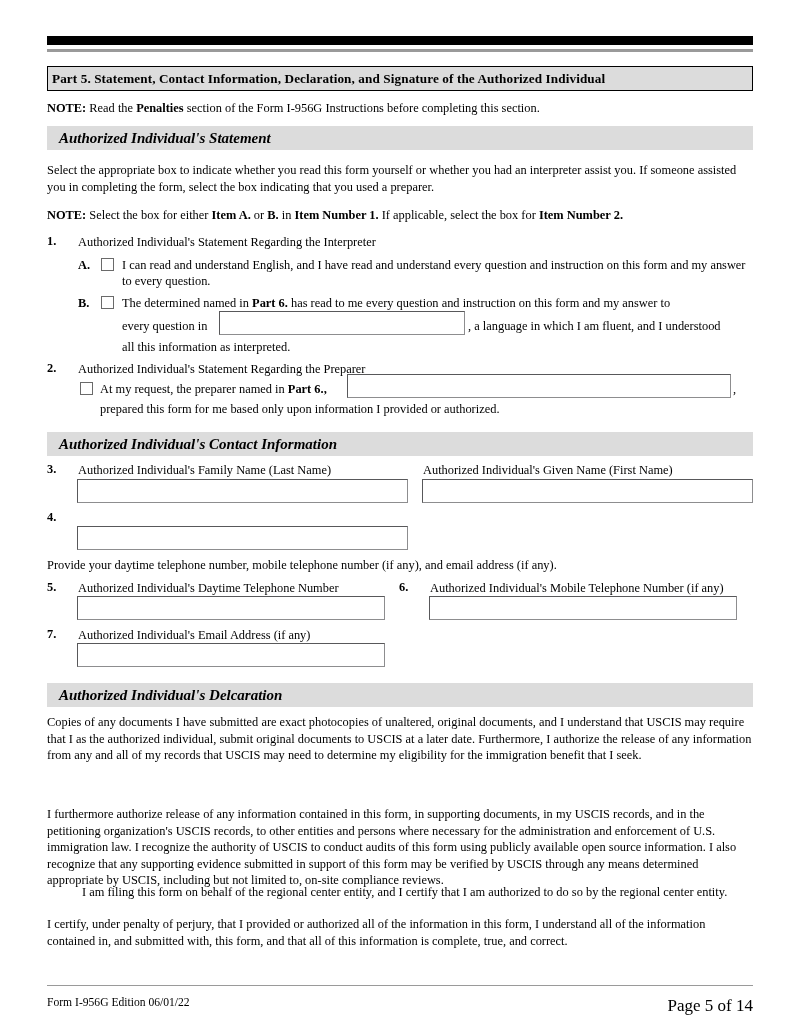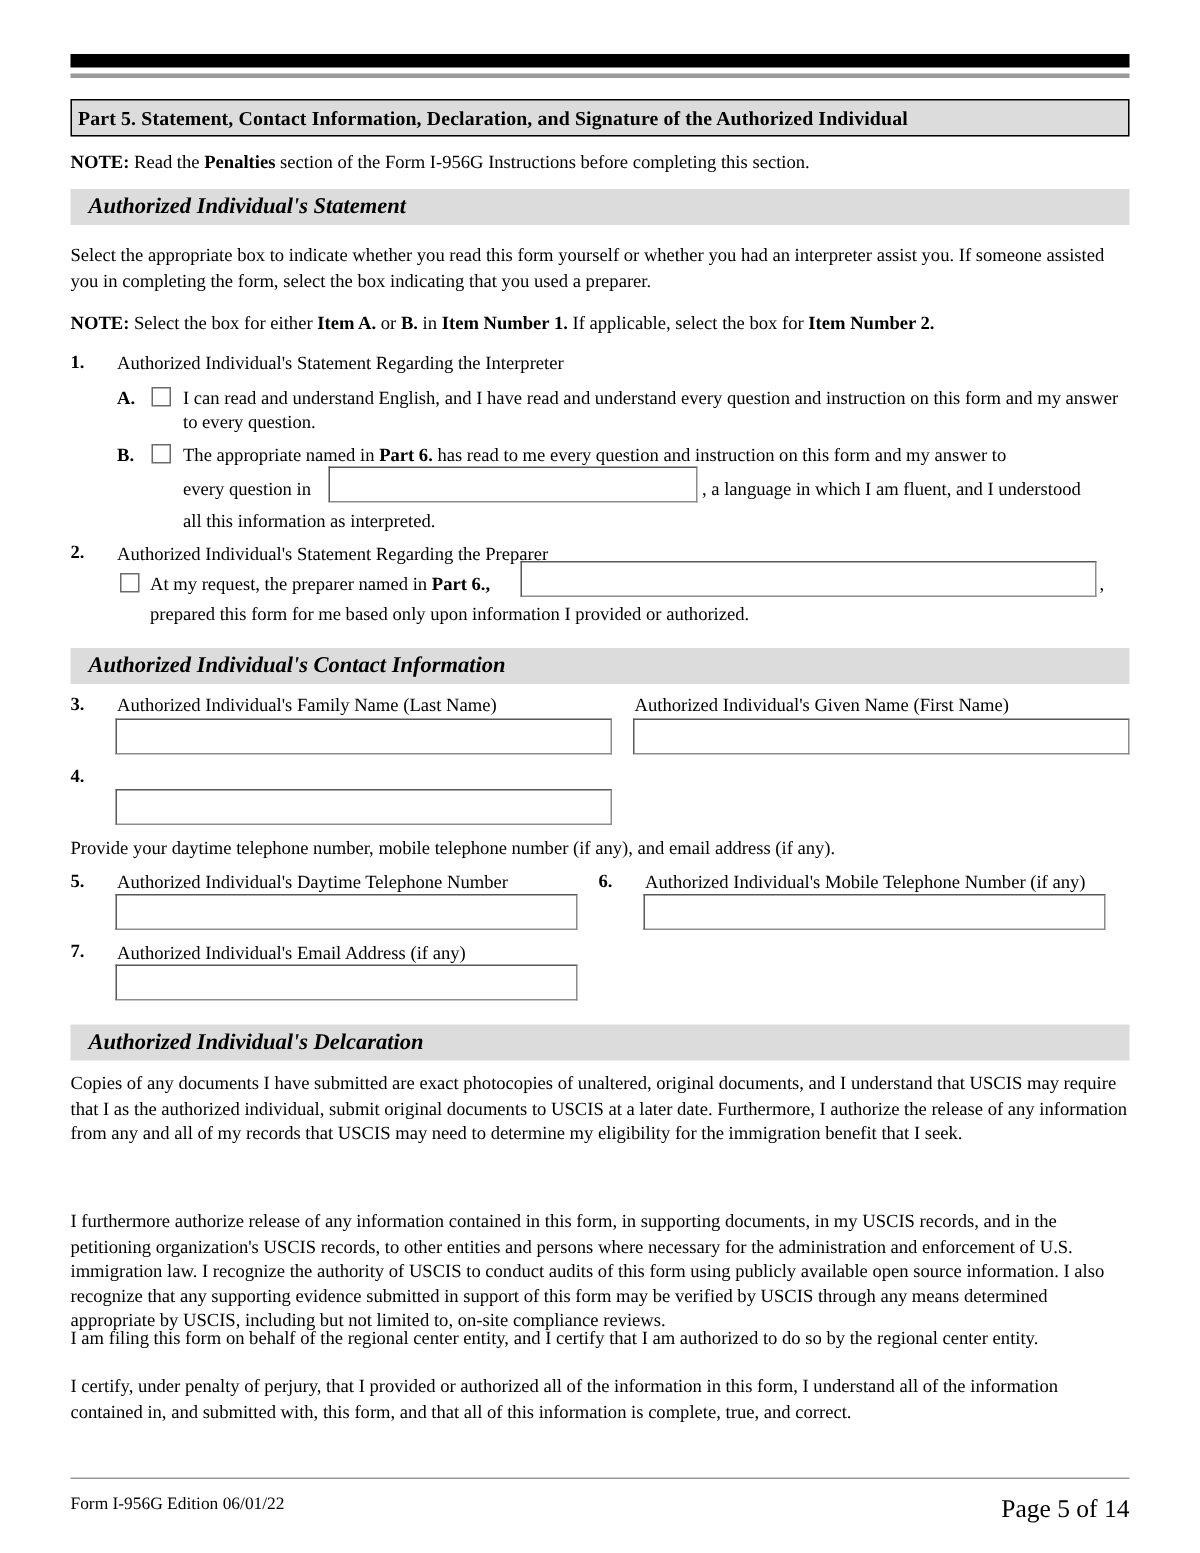--- a/index.html
+++ b/index.html
@@ -188,21 +188,21 @@
   <div class="item-num" style="left:47px; top:234px;">1.</div>
   <div class="item-label" style="left:78px; top:234px; width:600px;">Authorized Individual's Statement Regarding the Interpreter</div>
 
   <div class="item-letter" style="left:78px; top:258px;">A.</div>
   <div class="checkbox" style="left:101px; top:258px;"></div>
   <div class="item-label" style="left:122px; top:257px; width:625px;">I can read and understand English, and I have read and understand every question and instruction on this form and my answer to every question.</div>
 
   <div class="item-letter" style="left:78px; top:296px;">B.</div>
   <div class="checkbox" style="left:101px; top:296px;"></div>
   <div class="item-label" style="left:122px; top:295px; width:625px;">
-    <span>The appropriate named in </span><span class="bold">Part 6.</span><span> has read to me every question and instruction on this form and my answer to</span>
+    <span>The determined named in </span><span class="bold">Part 6.</span><span> has read to me every question and instruction on this form and my answer to</span>
   </div>
   <div class="item-label" style="left:122px; top:318px;">every question in</div>
   <input class="field" style="left: 219px; top: 311px; width: 246px; height: 24px; padding: 0px 4px; font-family: &quot;Liberation Serif&quot;, serif; font-size: 12.4px;" placeholder="">
   <div class="item-label" style="left:468px; top:318px;">, a language in which I am fluent, and I understood</div>
   <div class="item-label" style="left:122px; top:339px;">all this information as interpreted.</div>
 
   <div class="item-num" style="left:47px; top:361px;">2.</div>
   <div class="item-label" style="left:78px; top:361px; width:600px;">Authorized Individual's Statement Regarding the Preparer</div>
 
   <div class="checkbox" style="left:80px; top:382px;"></div>
@@ -240,20 +240,20 @@
   <div class="item-num" style="left:47px; top:627px;">7.</div>
   <div class="item-label" style="left:78px; top:627px;">Authorized Individual's Email Address (if any)</div>
   <input class="field" style="left: 77px; top: 643px; width: 308px; height: 24px; padding: 0px 4px; font-family: &quot;Liberation Serif&quot;, serif; font-size: 12.4px;">
 
   <div class="subhead" style="top:683px;">
     <span class="subhead-text">Authorized Individual's Delcaration</span>
   </div>
 
   <div class="para" style="top:714px;">Copies of any documents I have submitted are exact photocopies of unaltered, original documents, and I understand that USCIS may require that  I as the authorized individual, submit original documents to USCIS at a later date.  Furthermore, I authorize the release of any information from any and all of my records that USCIS may need to determine my eligibility for the immigration benefit that I seek.</div>
   <div class="para" style="top:806px;">I furthermore authorize release of any information contained in this form, in supporting documents, in my USCIS records, and in the petitioning organization's USCIS records, to other entities and persons where necessary for the administration and enforcement of U.S. immigration law.  I recognize the authority of USCIS to conduct audits of this form using publicly available open source information. I also recognize that any supporting evidence submitted in support of this form may be verified by USCIS through any means determined appropriate by USCIS, including but not limited to, on-site compliance reviews.</div>
-  <div class="para" style="top:884px;">I am filing this form on behalf of the regional center entity, and I certify that I am authorized to do so by the regional center entity.</div>
+  <div class="para" style="top:884px;margin-left:35px;">I am filing this form on behalf of the regional center entity, and I certify that I am authorized to do so by the regional center entity.</div>
   <div class="para" style="top:916px;">I certify, under penalty of perjury, that I provided or authorized all of the information in this form, I understand all of the information contained in, and submitted with, this form, and that all of this information is complete, true, and correct.</div>
 
   <div class="footer-rule"></div>
   <div class="footer-left">Form I-956G   Edition  06/01/22</div>
   <div class="footer-right">Page 5 of 14</div>
 
 </div>
 
 </body></html>

